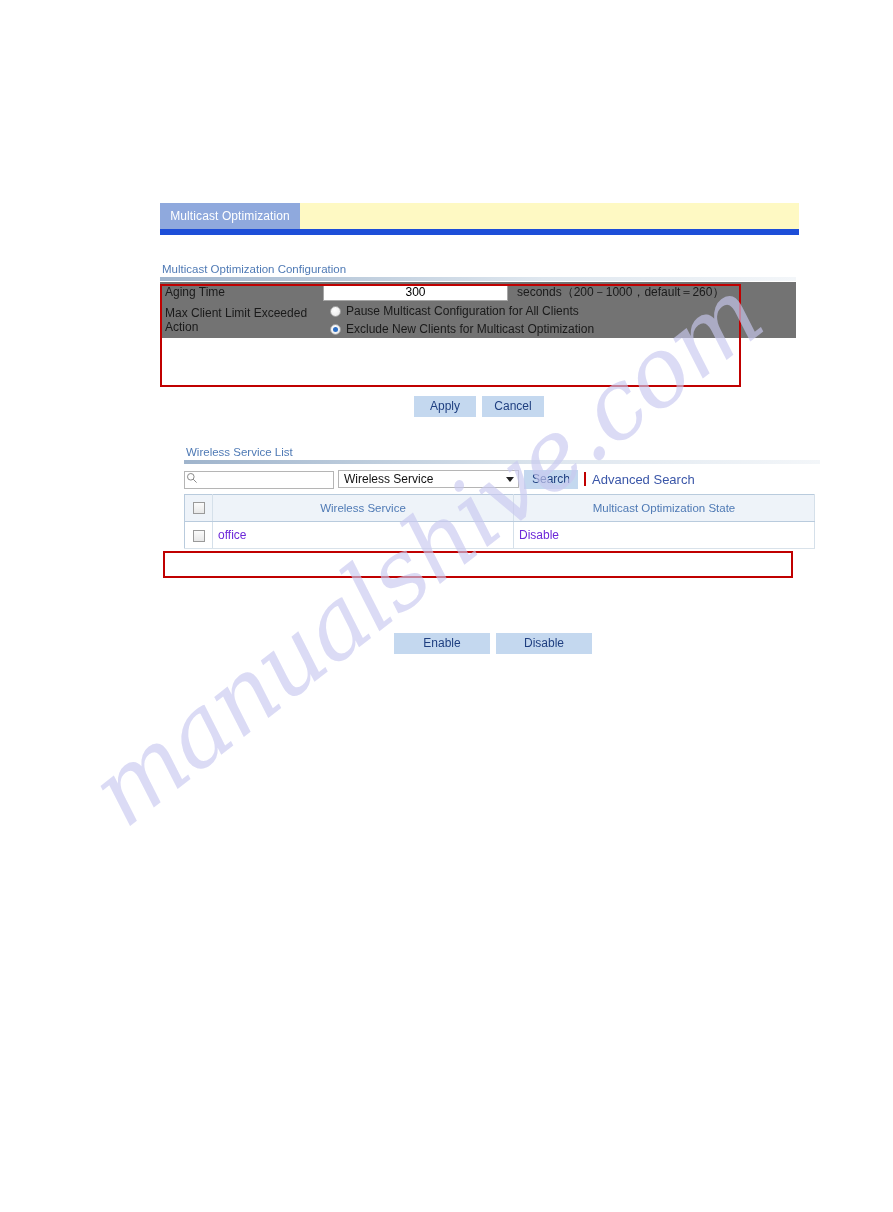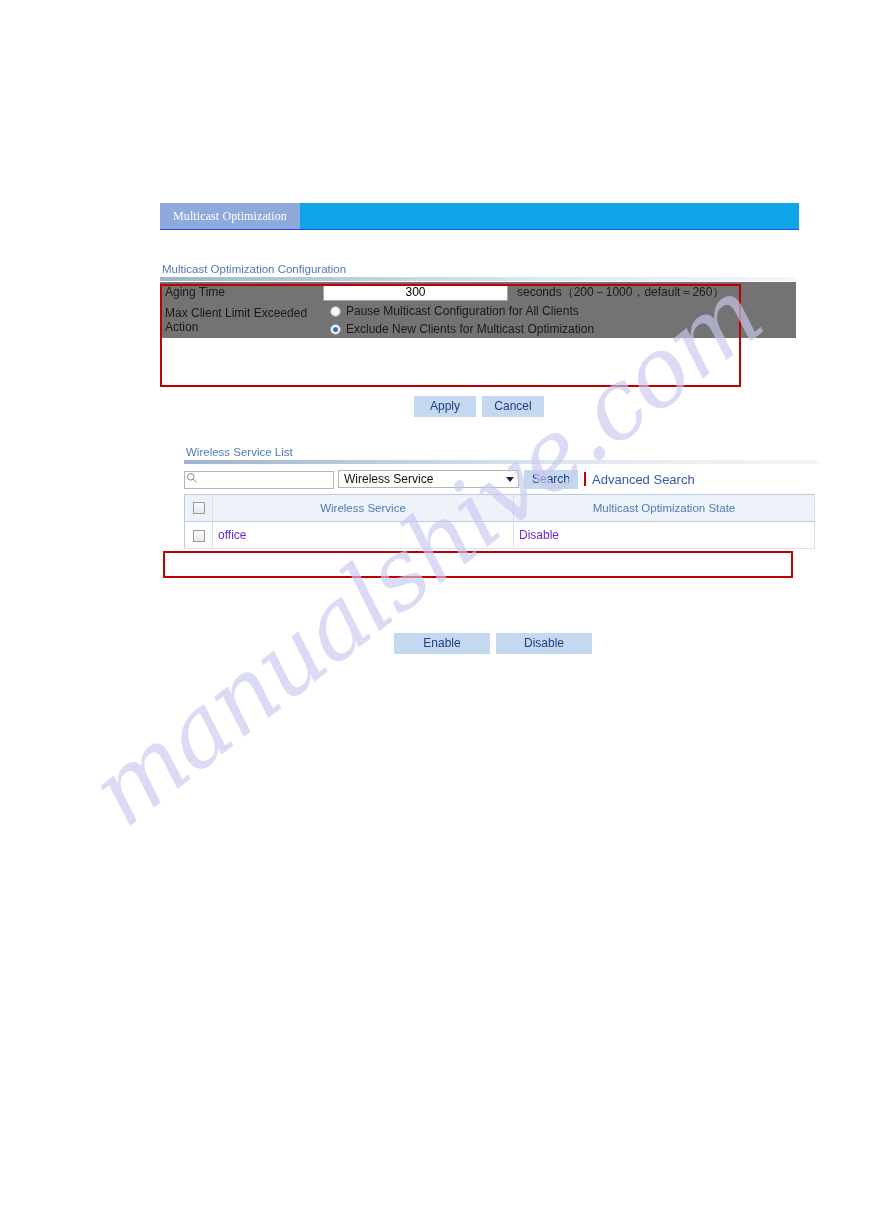--- a/index.html
+++ b/index.html
@@ -50,23 +50,22 @@
     z-index: 1;
   }
 
   
   .tabstrip {
     position: absolute;
     left: 160px;
     top: 203px;
     width: 639px;
     height: 26px;
-    background: #0ea5e9;
-    border-bottom: 1px solid #1d4ed8;
-    font-family: Liberation Serif, serif;
+    background: #fef9c3;
+    border-bottom: 6px solid #1d4ed8;
   }
   .tab-active {
     position: absolute;
     left: 0; top: 0;
     width: 140px;
     height: 26px;
     background: #8fa9dd;
     color: #ffffff;
     font-size: 12px;
     line-height: 26px;

